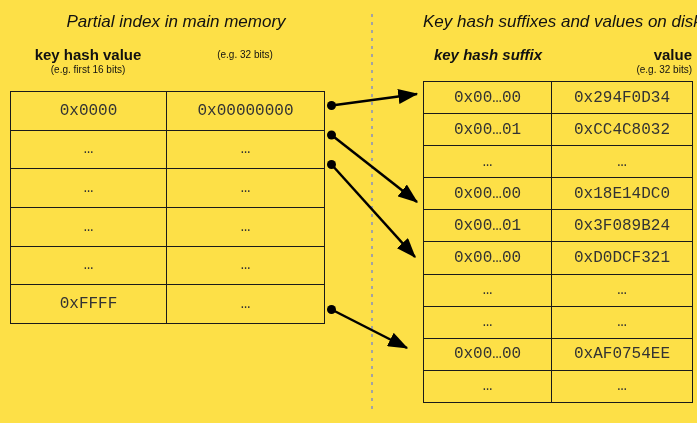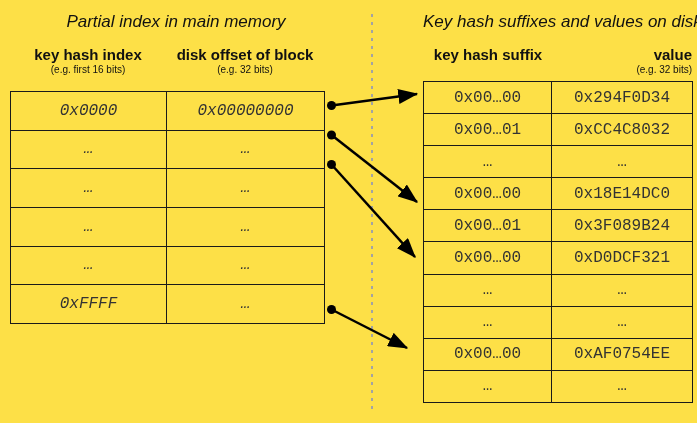--- a/index.html
+++ b/index.html
@@ -11,52 +11,51 @@
     position:absolute;top:12px;font-style:italic;font-size:17px;color:#111;
     text-align:center;white-space:nowrap;
   }
   .title-left{left:10px;width:332px;}
   .title-right{left:423px;width:269px;}
   .colhead{position:absolute;top:47px;text-align:center;line-height:15px;}
   .colhead .lbl{font-weight:bold;font-size:15px;white-space:nowrap;}
   .colhead .sub{font-size:10px;white-space:nowrap;}
   .ch-l1{left:10px;width:156px;}
   .ch-l2{left:166px;width:158px;}
-  .ch-r1{left:424px;width:128px;}
+  .ch-r1{left:424px;width:128px;font-style:italic;}
   .ch-r2{left:552px;width:140px;text-align:right;}
   table.tbl{
     position:absolute;border-collapse:collapse;table-layout:fixed;
     font-family:"Liberation Mono",monospace;font-size:16px;color:#333;
   }
   table.tbl td{
     border:1px solid #1a1a1a;text-align:center;vertical-align:middle;
     padding:0;overflow:hidden;white-space:nowrap;
   }
-  .tbl-left{left:10px;top:91px;width:314px;height:233px;font-style:italic;}
+  .tbl-left{left:10px;top:91px;width:314px;height:233px;}
   .tbl-right{left:423px;top:81px;width:269px;height:322px;border-radius:15px;}
   .divider{
     position:absolute;left:371px;top:14px;width:2px;height:399px;
     background:repeating-linear-gradient(to bottom,#a3a3a3 0px,#a3a3a3 3px,transparent 3px,transparent 8px);
   }
   svg.arrows{position:absolute;left:0;top:0;pointer-events:none;}
 </style>
 </head>
 <body>
 
 <div class="canvas">
 
   <div class="section-title title-left">Partial index in main memory</div>
   <div class="section-title title-right">Key hash suffixes and values on disk</div>
 
   <div class="colhead ch-l1">
-    <div class="lbl">key hash index</div>
+    <div class="lbl">key hash value</div>
     <div class="sub">(e.g. first 16 bits)</div>
   </div>
   <div class="colhead ch-l2">
-    <div class="lbl">disk offset of block</div>
     <div class="sub">(e.g. 32 bits)</div>
   </div>
   <div class="colhead ch-r1">
     <div class="lbl">key hash suffix</div>
   </div>
   <div class="colhead ch-r2">
     <div class="lbl">value</div>
     <div class="sub">(e.g. 32 bits)</div>
   </div>
 

